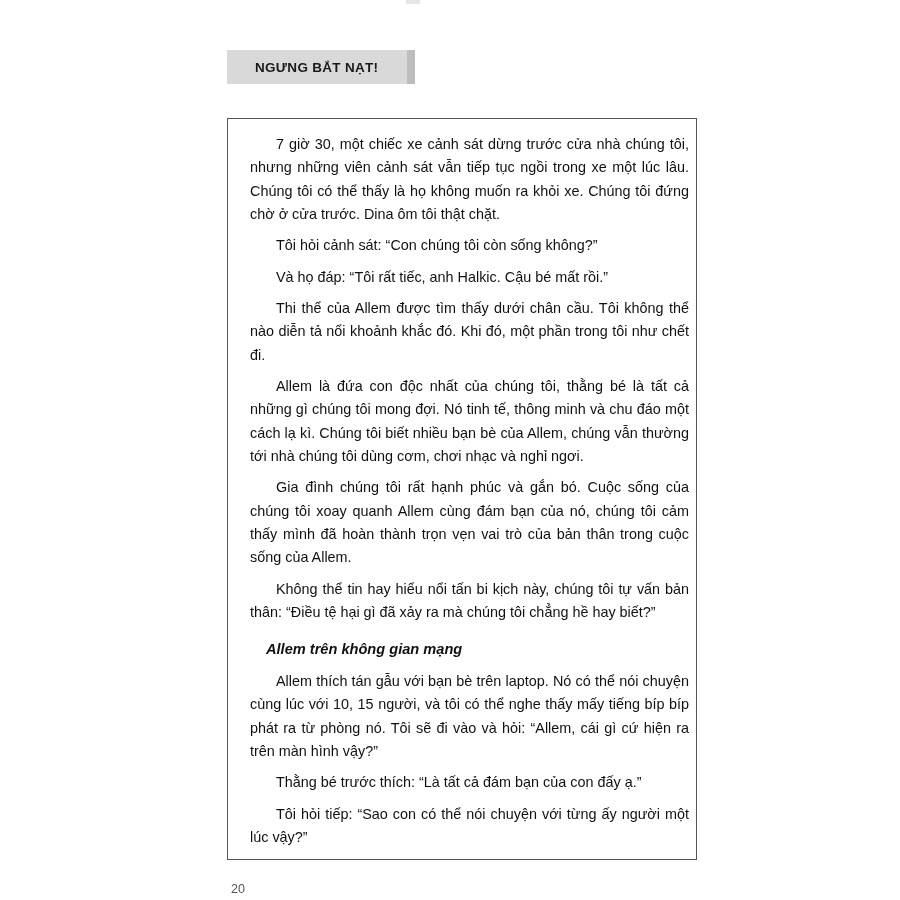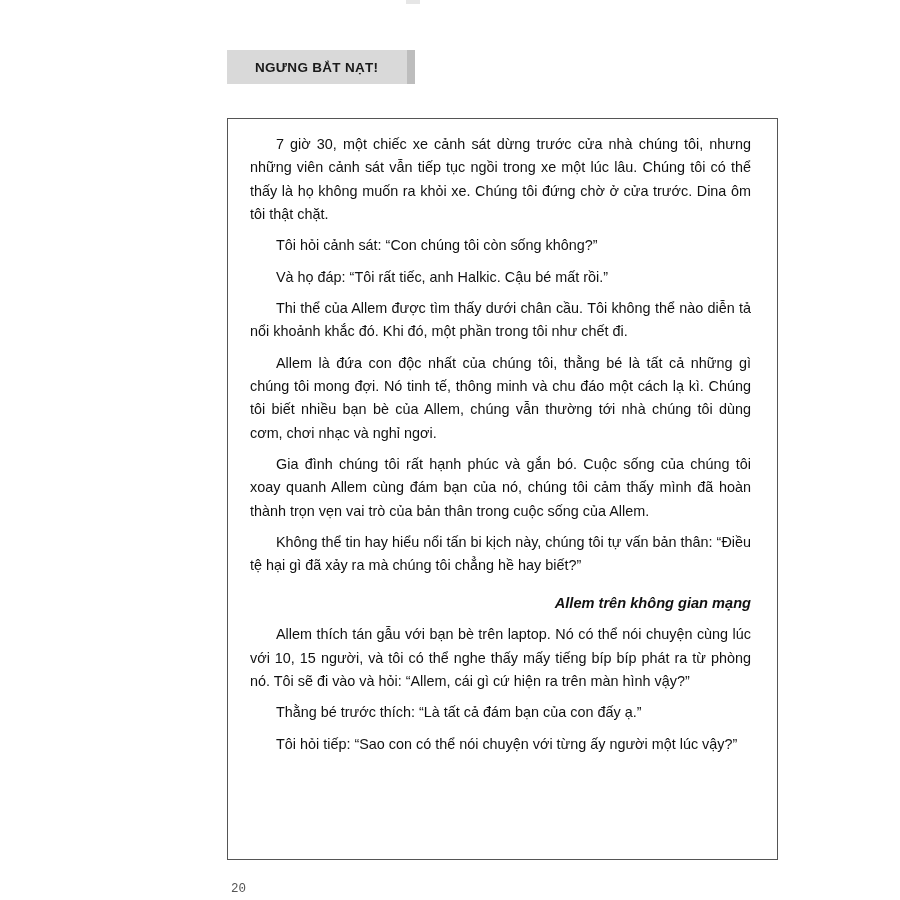--- a/index.html
+++ b/index.html
@@ -51,25 +51,25 @@
     color: #1a1a1a;
     padding-left: 28px;
     white-space: nowrap;
   }
 
   
   .text-frame {
     position: absolute;
     left: 215px;
     top: 118px;
-    width: 551px;
+    width: 470px;
     height: 742px;
     border: 1px solid #555;
     box-sizing: border-box;
-    padding: 14px 26px 10px 22px;
+    padding: 14px 7px 10px 22px;
   }
 
   .body-text {
     font-size: 14.4px;
     line-height: 1.62;
     color: #111;
     text-align: justify;
     text-justify: inter-word;
   }
 
@@ -78,30 +78,29 @@
     text-indent: 26px;
     text-align: justify;
   }
 
   .subhead {
     margin: 14px 0 8px 16px;
     font-size: 14.6px;
     font-weight: bold;
     font-style: italic;
     text-indent: 0;
-    text-align: right;
+    text-align: left;
   }
 
   .page-number {
     position: absolute;
     left: 219px;
     top: 882px;
     font-size: 12.5px;
     color: #555;
-    font-family: Liberation Mono, monospace;
   }
 
   .top-tick {
     position: absolute;
     left: 394px;
     top: 0px;
     width: 14px;
     height: 4px;
     background: #e6e6e6;
   }

